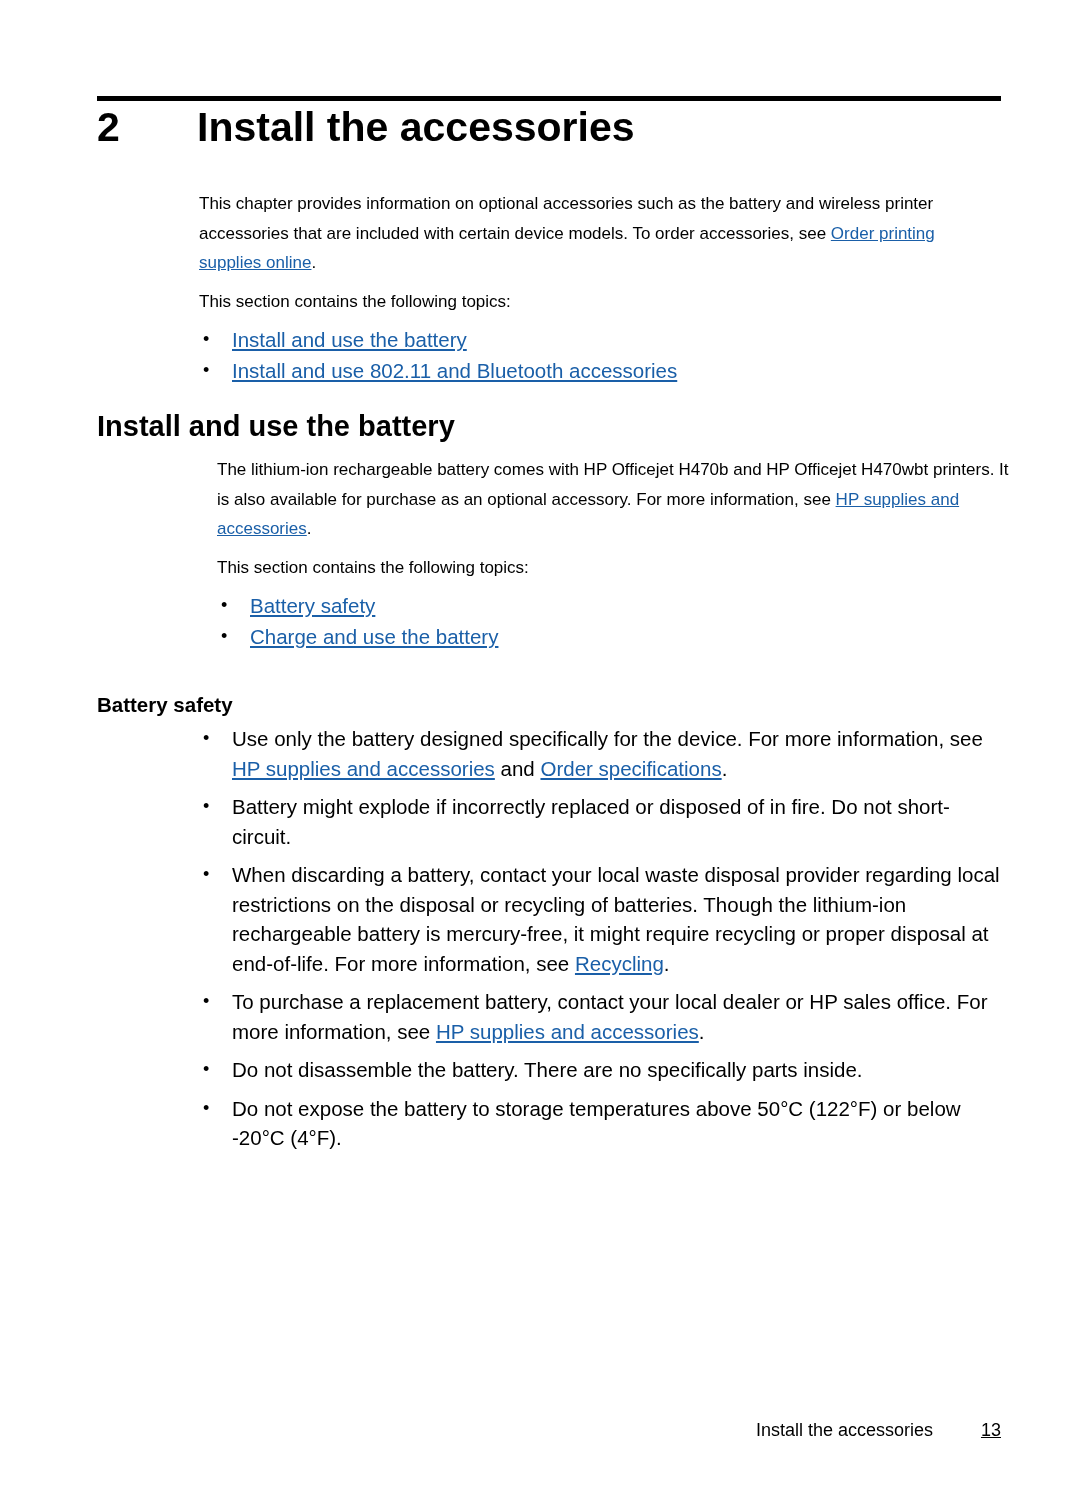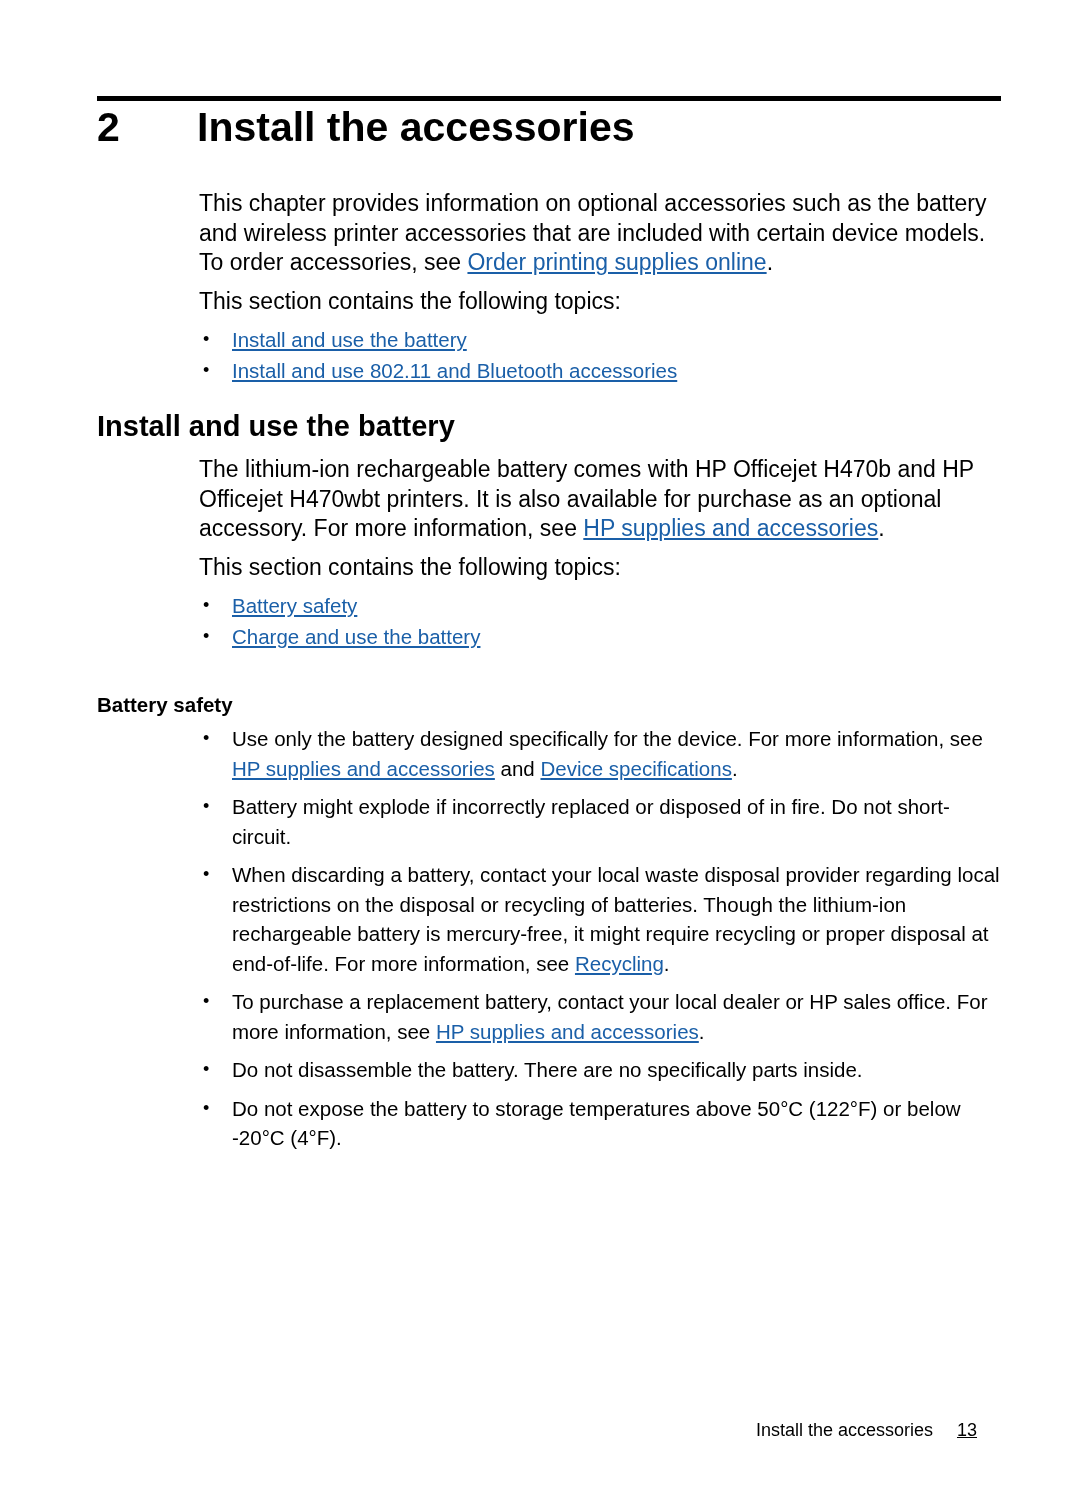--- a/index.html
+++ b/index.html
@@ -53,21 +53,21 @@
     line-height: 1.15;
   }
 
   
   .body-col {
     position: absolute;
     left: 199px;
     width: 802px;
   }
   p.para {
-    font-size: 23px;
+    font-size: 17px;
     line-height: 29.5px;
     margin: 0 0 9px 0;
     text-align: left;
   }
   .link {
     color: #1a5fa8;
     text-decoration: underline;
   }
   .bullet-list {
     margin: 0;
@@ -117,21 +117,21 @@
     font-size: 18px;
     display: flex;
     justify-content: flex-end;
     align-items: baseline;
   }
   .footer-title {
     margin-right: 0;
   }
   .footer-page {
     width: 68px;
-    text-align: center;
+    text-align: right;
     text-decoration: underline;
   }
 </style>
 </head>
 <body>
 
 <div class="page">
 
   <div class="chapter-rule"></div>
 
@@ -144,34 +144,34 @@
     <p class="para"><span>This chapter provides information on optional accessories such as the battery and wireless printer accessories that are included with certain device models. To order accessories, see </span><a class="link" href="#">Order printing supplies online</a><span>.</span></p>
     <p class="para">This section contains the following topics:</p>
     <ul class="bullet-list">
       <li><a class="link" href="#">Install and use the battery</a></li>
       <li><a class="link" href="#">Install and use 802.11 and Bluetooth accessories</a></li>
     </ul>
   </div>
 
   <div class="section-head" style="top:409px;">Install and use the battery</div>
 
-  <div class="body-col" style="top:455px;">
+  <div class="body-col" style="top:455px;margin-left:18px;">
     <p class="para"><span>The lithium-ion rechargeable battery comes with HP Officejet H470b and HP Officejet H470wbt printers. It is also available for purchase as an optional accessory. For more information, see </span><a class="link" href="#">HP supplies and accessories</a><span>.</span></p>
     <p class="para">This section contains the following topics:</p>
     <ul class="bullet-list">
       <li><a class="link" href="#">Battery safety</a></li>
       <li><a class="link" href="#">Charge and use the battery</a></li>
     </ul>
   </div>
 
   <div class="subsection-head" style="top:693px;">Battery safety</div>
 
   <div class="body-col" style="top:724px;">
     <ul class="bullet-list spaced">
-      <li><span>Use only the battery designed specifically for the device. For more information, see </span><a class="link" href="#">HP supplies and accessories</a><span> and </span><a class="link" href="#">Device specifications</a><span>.</span></li>
+      <li><span>Use only the battery designed specifically for the device. For more information, see </span><a class="link" href="#">HP supplies and accessories</a><span> and </span><a class="link" href="#">Order specifications</a><span>.</span></li>
       <li><span>Battery might explode if incorrectly replaced or disposed of in fire. Do not short-circuit.</span></li>
       <li><span>When discarding a battery, contact your local waste disposal provider regarding local restrictions on the disposal or recycling of batteries. Though the lithium-ion rechargeable battery is mercury-free, it might require recycling or proper disposal at end-of-life. For more information, see </span><a class="link" href="#">Recycling</a><span>.</span></li>
       <li><span>To purchase a replacement battery, contact your local dealer or HP sales office. For more information, see </span><a class="link" href="#">HP supplies and accessories</a><span>.</span></li>
       <li><span>Do not disassemble the battery. There are no specifically parts inside.</span></li>
       <li><span>Do not expose the battery to storage temperatures above 50°C (122°F) or below -20°C (4°F).</span></li>
     </ul>
   </div>
 
   <div class="footer">
     <div class="footer-title">Install the accessories</div>

